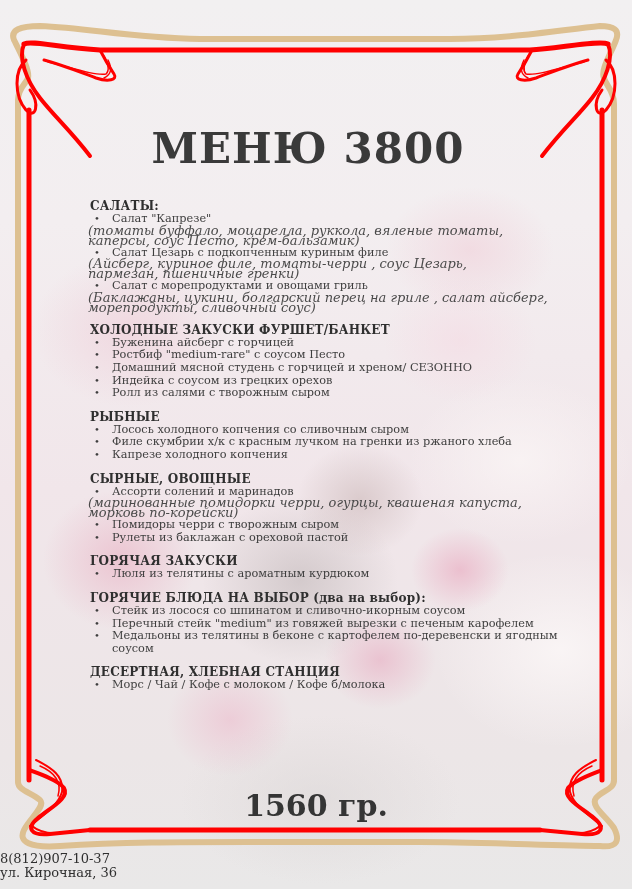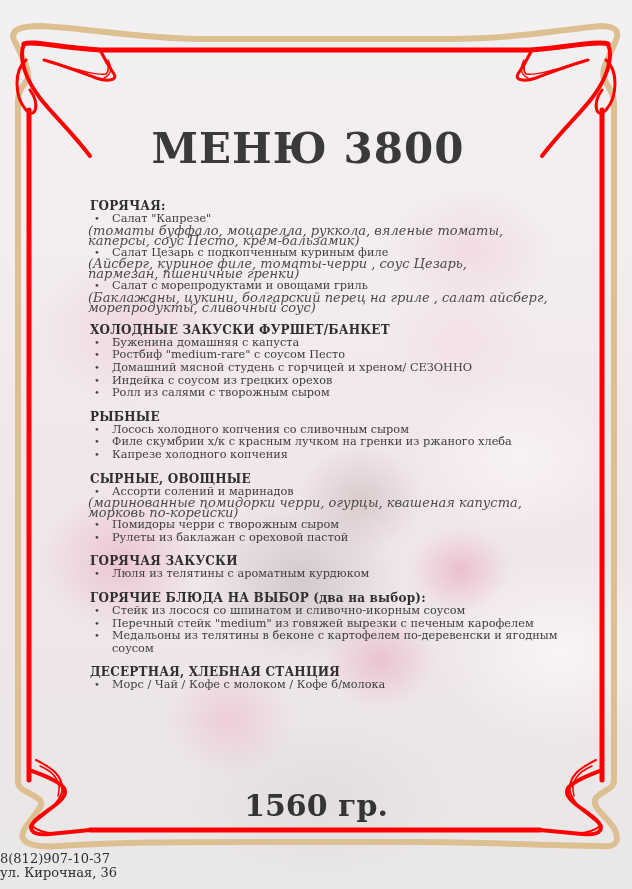--- a/index.html
+++ b/index.html
@@ -111,37 +111,37 @@
     <path stroke-width="1.5" d="M592,766 C578,772 570,782 574,796"></path>
     <path stroke-width="2" d="M600,826 C588,836 572,834 540,830"></path>
   </g>
 </svg>
 
 <div class="title">МЕНЮ 3800</div>
 
 <div class="menu">
 
   <div>
-    <div class="sec-h">ГОРЯЧАЯ:</div>
+    <div class="sec-h">САЛАТЫ:</div>
     <ul>
       <li class="item">Салат "Капрезе"</li>
       <div class="note">(томаты буффало, моцарелла, руккола, вяленые томаты, каперсы, соус Песто, крем-бальзамик)</div>
       <li class="item">Салат Цезарь с подкопченным куриным филе</li>
       <div class="note">(Айсберг, куриное филе, томаты-черри , соус Цезарь, пармезан, пшеничные гренки)</div>
       <li class="item">Салат с морепродуктами и овощами гриль</li>
       <div class="note" style="padding-right:0">(Баклажаны, цукини, болгарский перец на гриле , салат айсберг, морепродукты, сливочный соус)</div>
     </ul>
   </div>
 
   <div class="gap" style="height:9px"></div>
 
   <div>
     <div class="sec-h">ХОЛОДНЫЕ ЗАКУСКИ ФУРШЕТ/БАНКЕТ</div>
     <ul>
-      <li class="item">Буженина домашняя с капуста</li>
+      <li class="item">Буженина айсберг с горчицей</li>
       <li class="item">Ростбиф "medium-rare" с соусом Песто</li>
       <li class="item">Домашний  мясной  студень с горчицей и хреном/ СЕЗОННО</li>
       <li class="item">Индейка с соусом из грецких орехов</li>
       <li class="item">Ролл из салями с творожным сыром</li>
     </ul>
   </div>
 
   <div class="gap"></div>
 
   <div>

